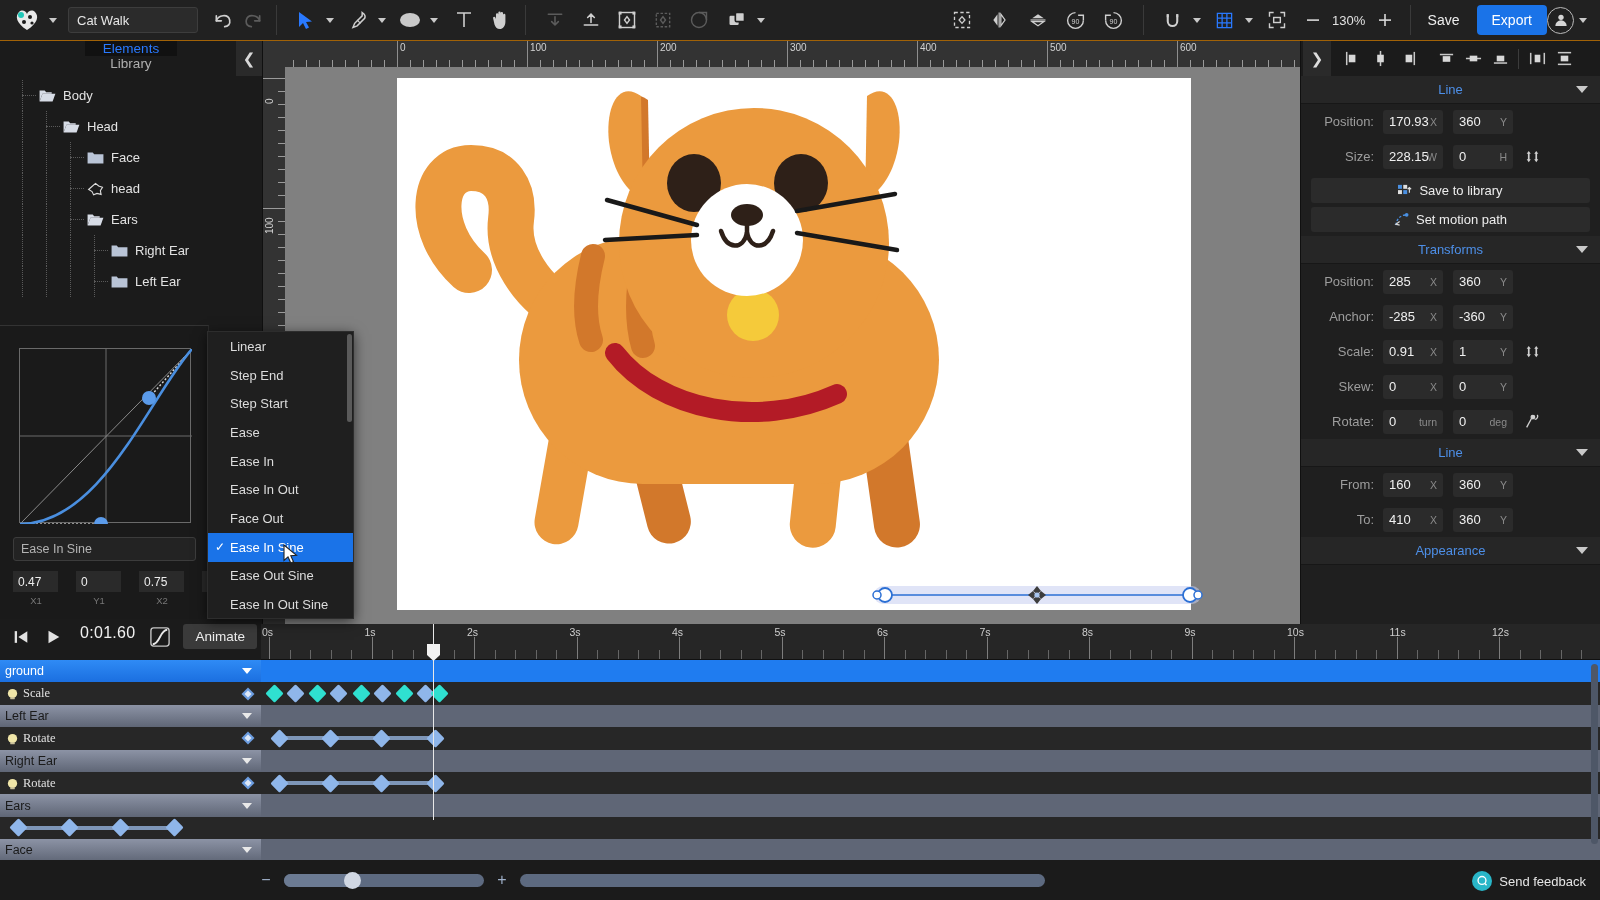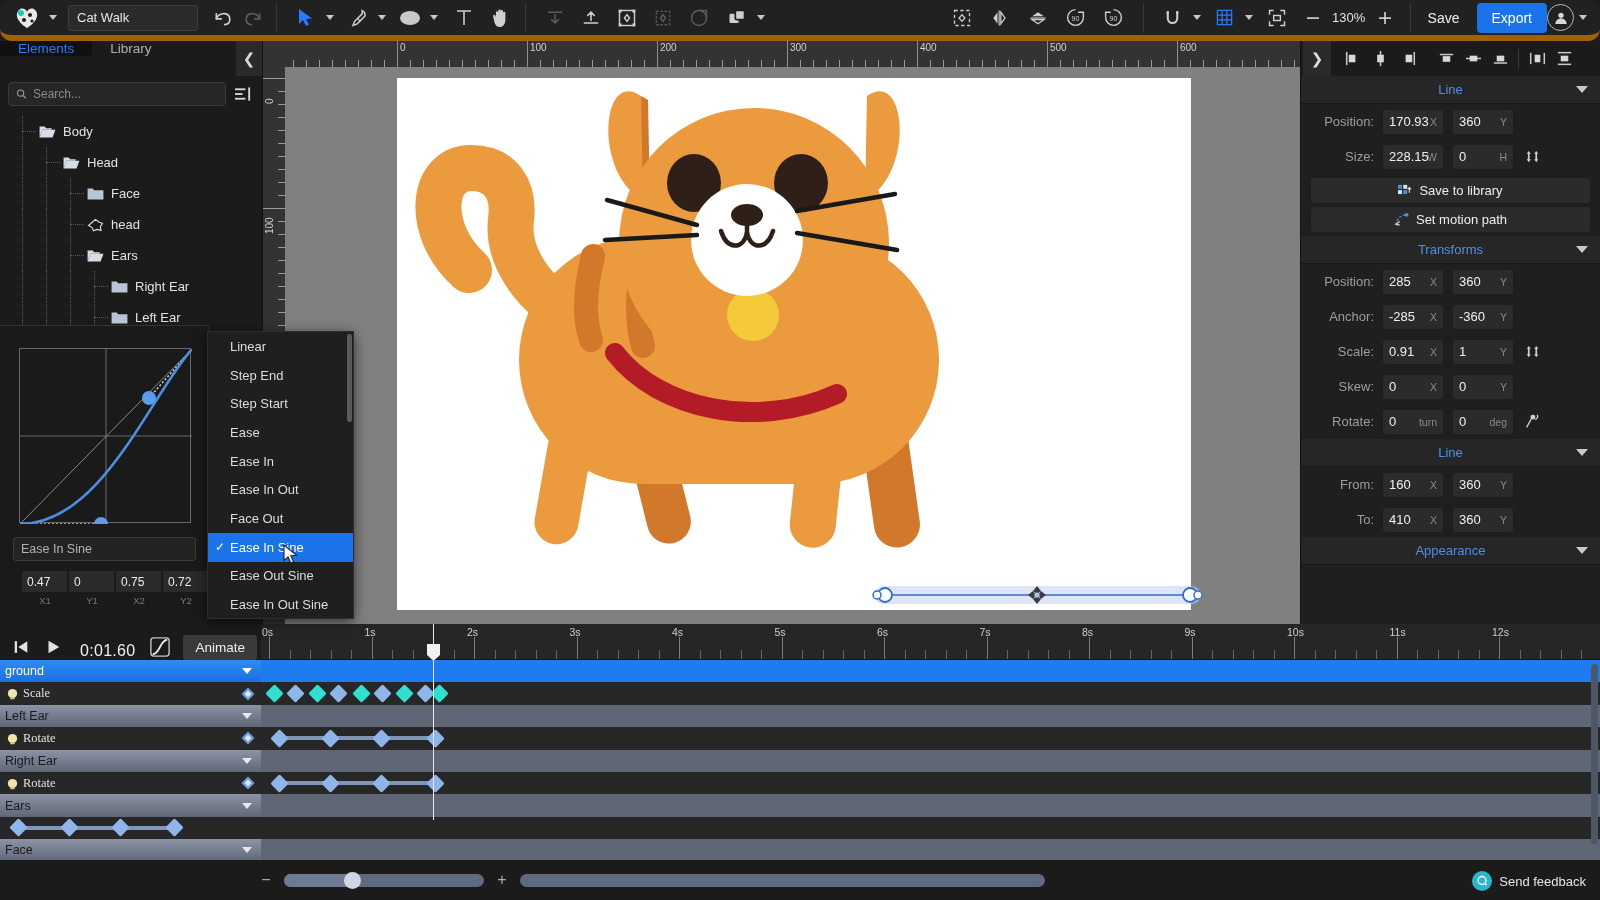--- a/index.html
+++ b/index.html
@@ -12,22 +12,21 @@
     overflow: hidden;
     position: relative;
     -webkit-font-smoothing: antialiased;
   }
 
   
   .topbar {
     position: absolute; top: 0; left: 0; width: 1600px; height: 41px;
     background: #212121;
     display: flex; align-items: center;
-    border-bottom: 6px solid #a16207;
-    border-radius: 12px;
+    border-bottom: 1px solid #a16207;
   }
   .tb-sep { width: 1px; height: 30px; background: #3a3a3a; margin: 0 4px; }
   .logo { width: 34px; height: 26px; margin-left: 10px; display:flex; align-items:center; justify-content:center; }
   .caret-sm {
     width: 0; height: 0; border-left: 4px solid transparent; border-right: 4px solid transparent;
     border-top: 5px solid #c9c9c9; margin-left: 5px; margin-right: 3px;
   }
   .title-input {
     width: 130px; height: 26px; background: #2b2b2b; border: 1px solid #3d3d3d;
     border-radius: 3px; color: #e6e6e6; font-size: 13px; padding: 0 8px;
@@ -52,21 +51,21 @@
   .avatar {
     width: 27px; height: 27px; border-radius: 50%; border: 1.6px solid #b9b9b9;
     display: flex; align-items: center; justify-content: center; color: #d6d6d6;
   }
 
   
   .leftpanel {
     position: absolute; top: 41px; left: 0; width: 263px; height: 583px;
     background: #1b1b1b; border-right: 1px solid #101010;
   }
-  .lp-tabs { display: flex; height: 35px; align-items: flex-start; position: relative; }
+  .lp-tabs { display: flex; height: 35px; align-items: center; position: relative; flex-direction: column; }
   .lp-tab {
     padding: 0 18px; display: flex; align-items: center; font-size: 13.5px;
     color: #b0b0b0; cursor: pointer;
   }
   .lp-tab.sel { color: #2979ff; background: #111; }
   .collapse-btn {
     position: absolute; right: 0; top: 0; width: 26px; height: 35px;
     display: flex; align-items: center; justify-content: center; color: #d8d8d8;
     background: #2a2a2a; cursor: pointer; font-size: 15px;
   }
@@ -103,21 +102,21 @@
   .curve-box {
     position: absolute; left: 19px; top: 22px; width: 172px; height: 175px;
     border: 1px solid #6a6a6a;
   }
   .ease-name-input {
     position: absolute; left: 13px; top: 211px; width: 183px; height: 24px;
     background: #232323; border: 1px solid #3c3c3c; border-radius: 3px;
     color: #b3b3b3; font-size: 12.5px; padding: 0 7px;
     font-family: "Liberation Sans", sans-serif; outline: none;
   }
-  .bez-row { position: absolute; left: 22px; top: 245px; display: flex; gap: 1px; }
+  .bez-row { position: absolute; left: 13px; top: 245px; display: flex; gap: 17px; }
   .bez-cell { width: 46px; }
   .bez-cell input {
     width: 46px; height: 21px; background: #2a2a2a; border: none; border-right: 1px solid #1a1a1a;
     color: #ededed; font-size: 12px; padding: 0 5px; outline: none;
     font-family: "Liberation Sans", sans-serif;
   }
   .bez-cell label { display: block; text-align: center; font-size: 9.5px; color: #777; margin-top: 3px; }
 
   
   .dropdown {
@@ -212,21 +211,21 @@
     font-size: 13px; color: #ededed; cursor: pointer;
   }
 
   
   .timeline {
     position: absolute; left: 0; top: 624px; width: 1600px; height: 276px;
     background: #1b1b1b;
   }
   .tl-controls {
     position: absolute; left: 0; top: 0; width: 261px; height: 36px;
-    display: flex; align-items: flex-end; gap: 6px; padding-left: 8px;
+    display: flex; align-items: flex-start; gap: 6px; padding-left: 8px;
     background: #1b1b1b;
   }
   .tl-time { font-size: 16px; color: #f0f0f0; margin-left: 8px; letter-spacing: .3px; }
   .tl-ico { width: 26px; height: 26px; display:flex; align-items:center; justify-content:center;
     color:#dcdcdc; cursor:pointer; }
   .animate-btn {
     background: #3a3a3a; color: #ededed; font-size: 13.5px; padding: 5px 12px;
     border-radius: 3px; cursor: pointer; margin-left: 4px;
   }
   .tl-ruler {
@@ -499,37 +498,20 @@
   </div>
 </div>
 
 <div class="leftpanel">
   <div class="lp-tabs">
     <div class="lp-tab sel">Elements</div>
     <div class="lp-tab">Library</div>
     <div class="collapse-btn">❮</div>
   </div>
 
-  <div class="lp-search-row">
-    <div class="search-box">
-      <svg width="12" height="12" viewBox="0 0 16 16" fill="none" stroke="#9a9a9a" stroke-width="1.6">
-        <circle cx="6.7" cy="6.7" r="4.6"></circle>
-          <path d="M10.2 10.2 L14.2 14.2"></path>
-      </svg>
-      <input placeholder="Search..." style="">
-    </div>
-    <div class="icon-btn" style="width:22px;height:22px;">
-      <svg width="17" height="14" viewBox="0 0 18 14" fill="#d4d4d4">
-        <rect x="0" y="1" width="11" height="2"></rect>
-          <rect x="0" y="6" width="8" height="2"></rect>
-        <rect x="0" y="11" width="11" height="2"></rect>
-          <rect x="14" y="0" width="2" height="14"></rect>
-      </svg>
-    </div>
-  </div>
 
   <div class="tree" id="tree-container">
       <div class="tree-row">
         <div class="tree-guide" style="left:22px"></div>
         <div style="width:22px"></div>
         <div class="tree-dash"></div>
         <span style="display:flex;">
           <svg class="folder-ico" viewBox="0 0 18 15">
             <path d="M0.5 13.5 L0.5 1.5 L6 1.5 L7.6 3.4 L13.5 3.4 L13.5 5.2 L3.6 5.2 L0.5 13.5Z" fill="#d7dce6"></path>
             <path d="M3.6 5.2 L17.5 5.2 L14.4 13.5 L0.5 13.5Z" fill="#d7dce6"></path>

